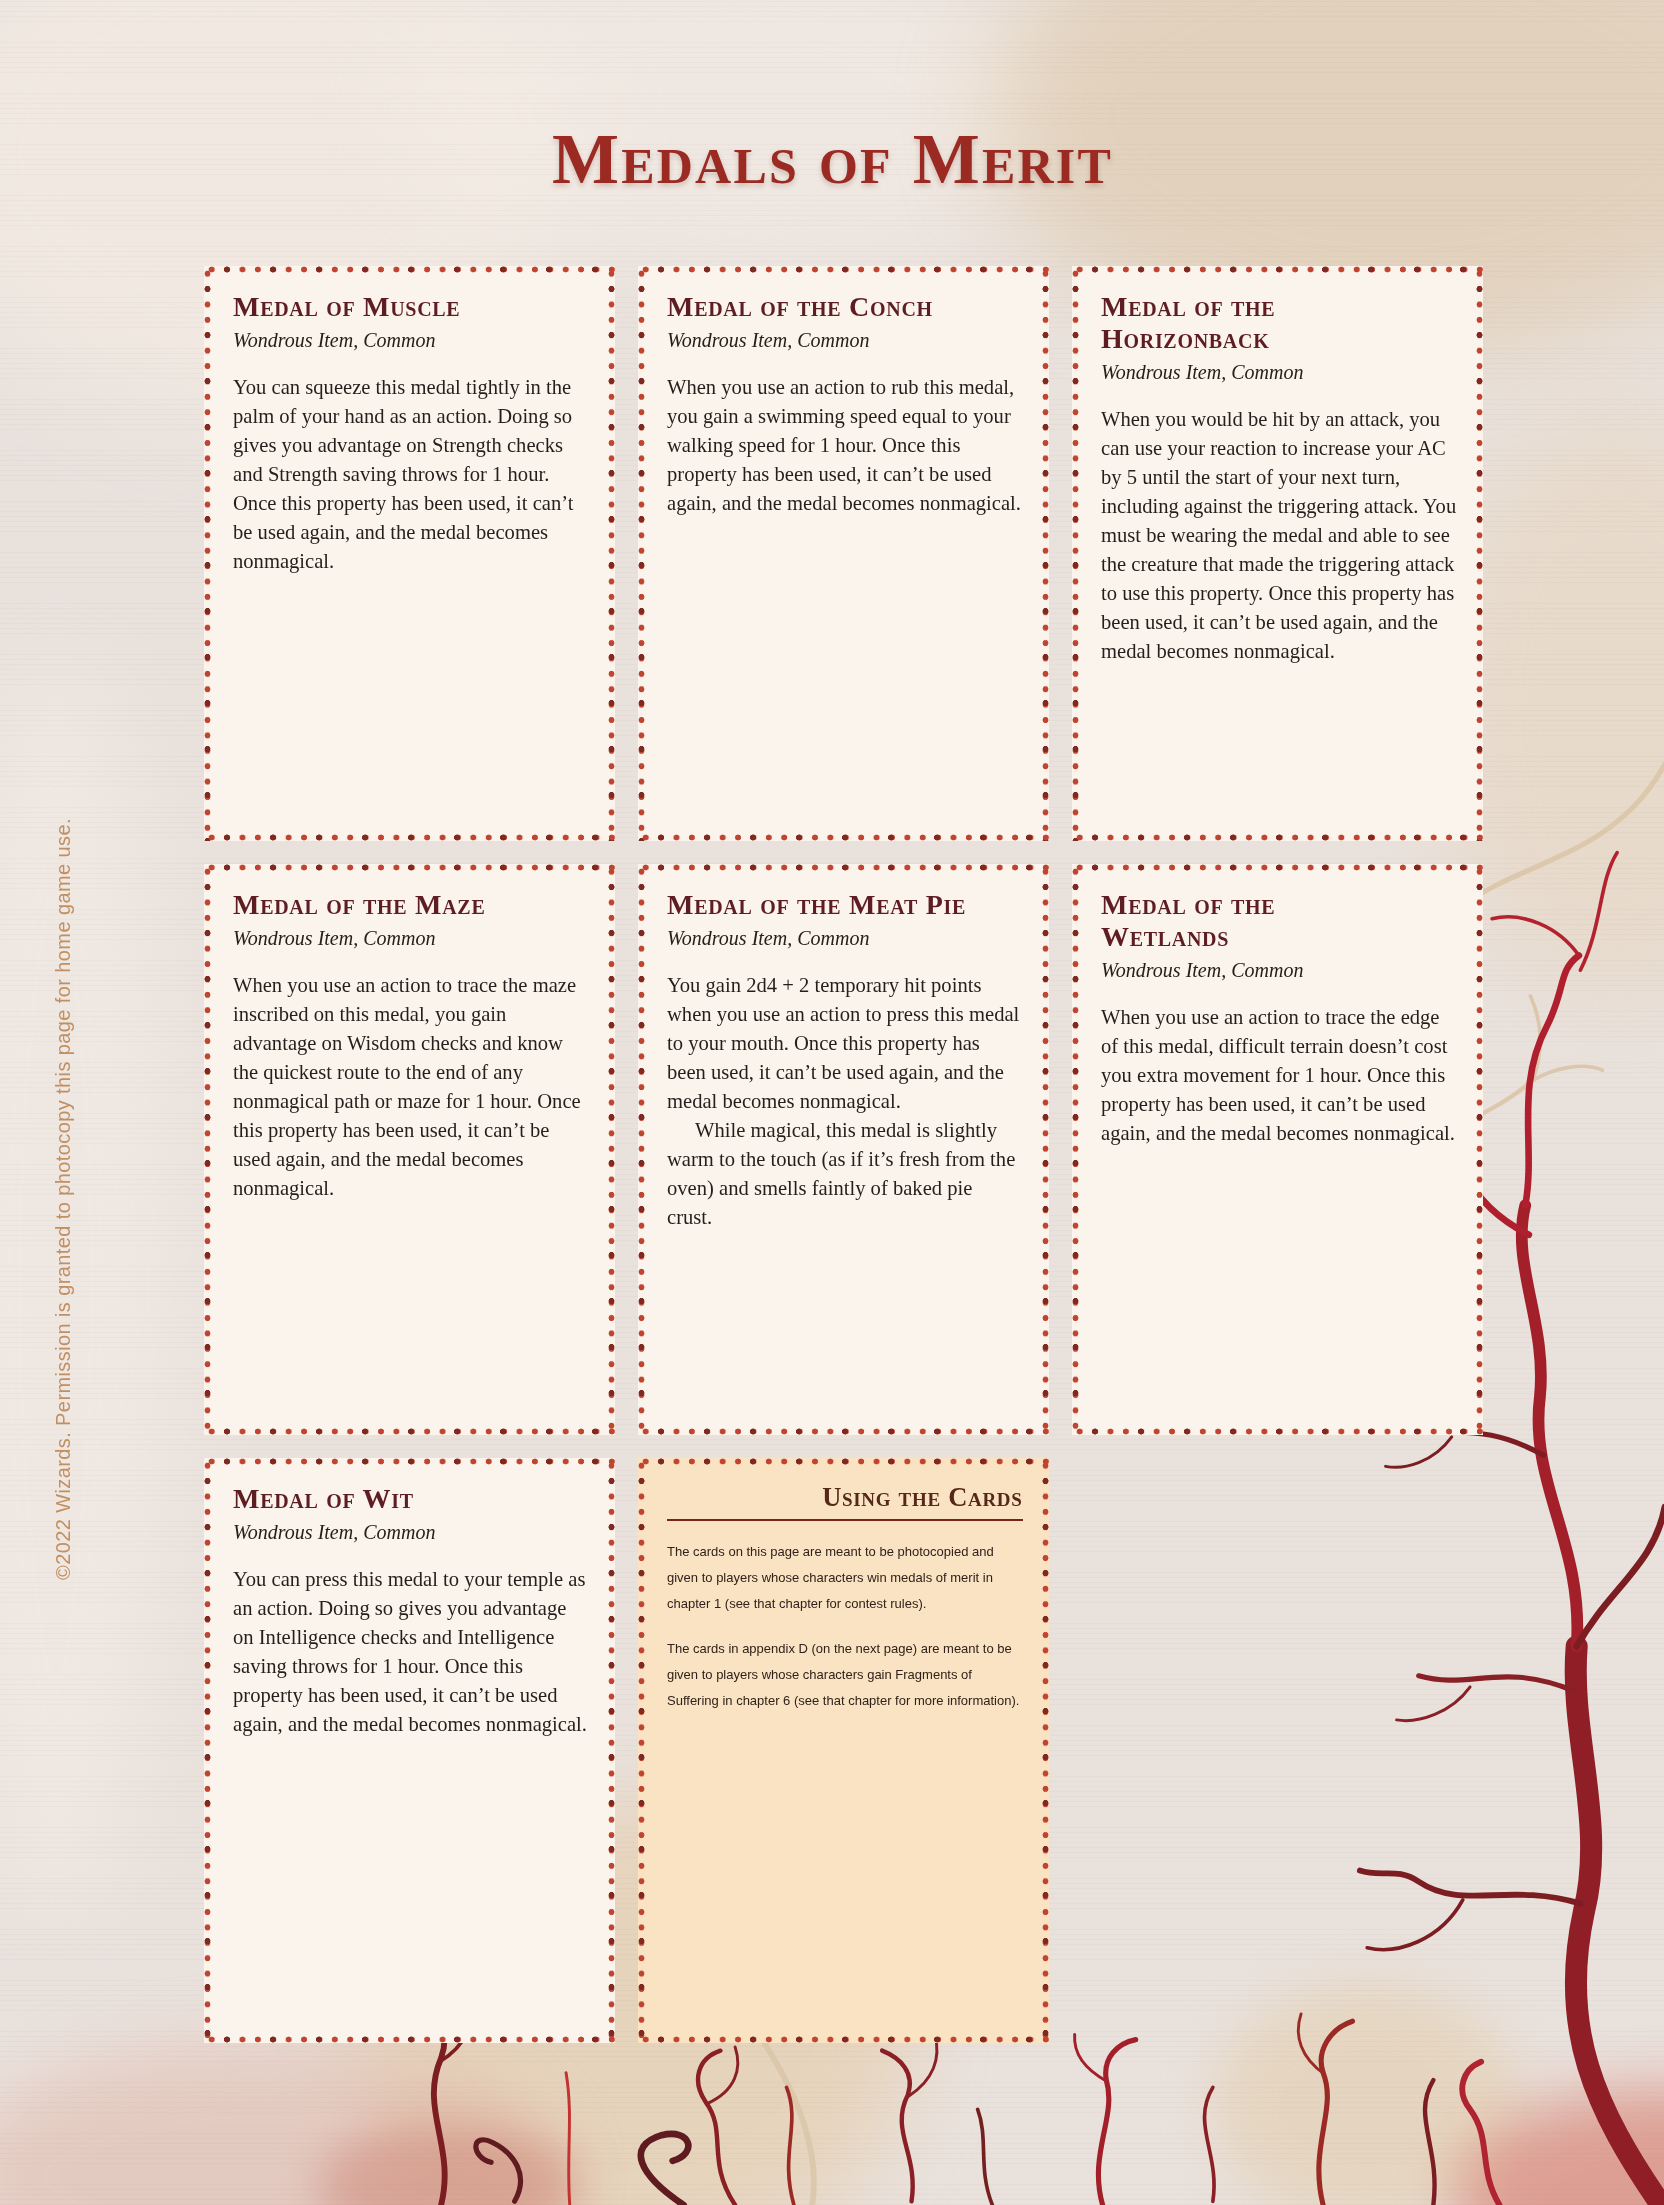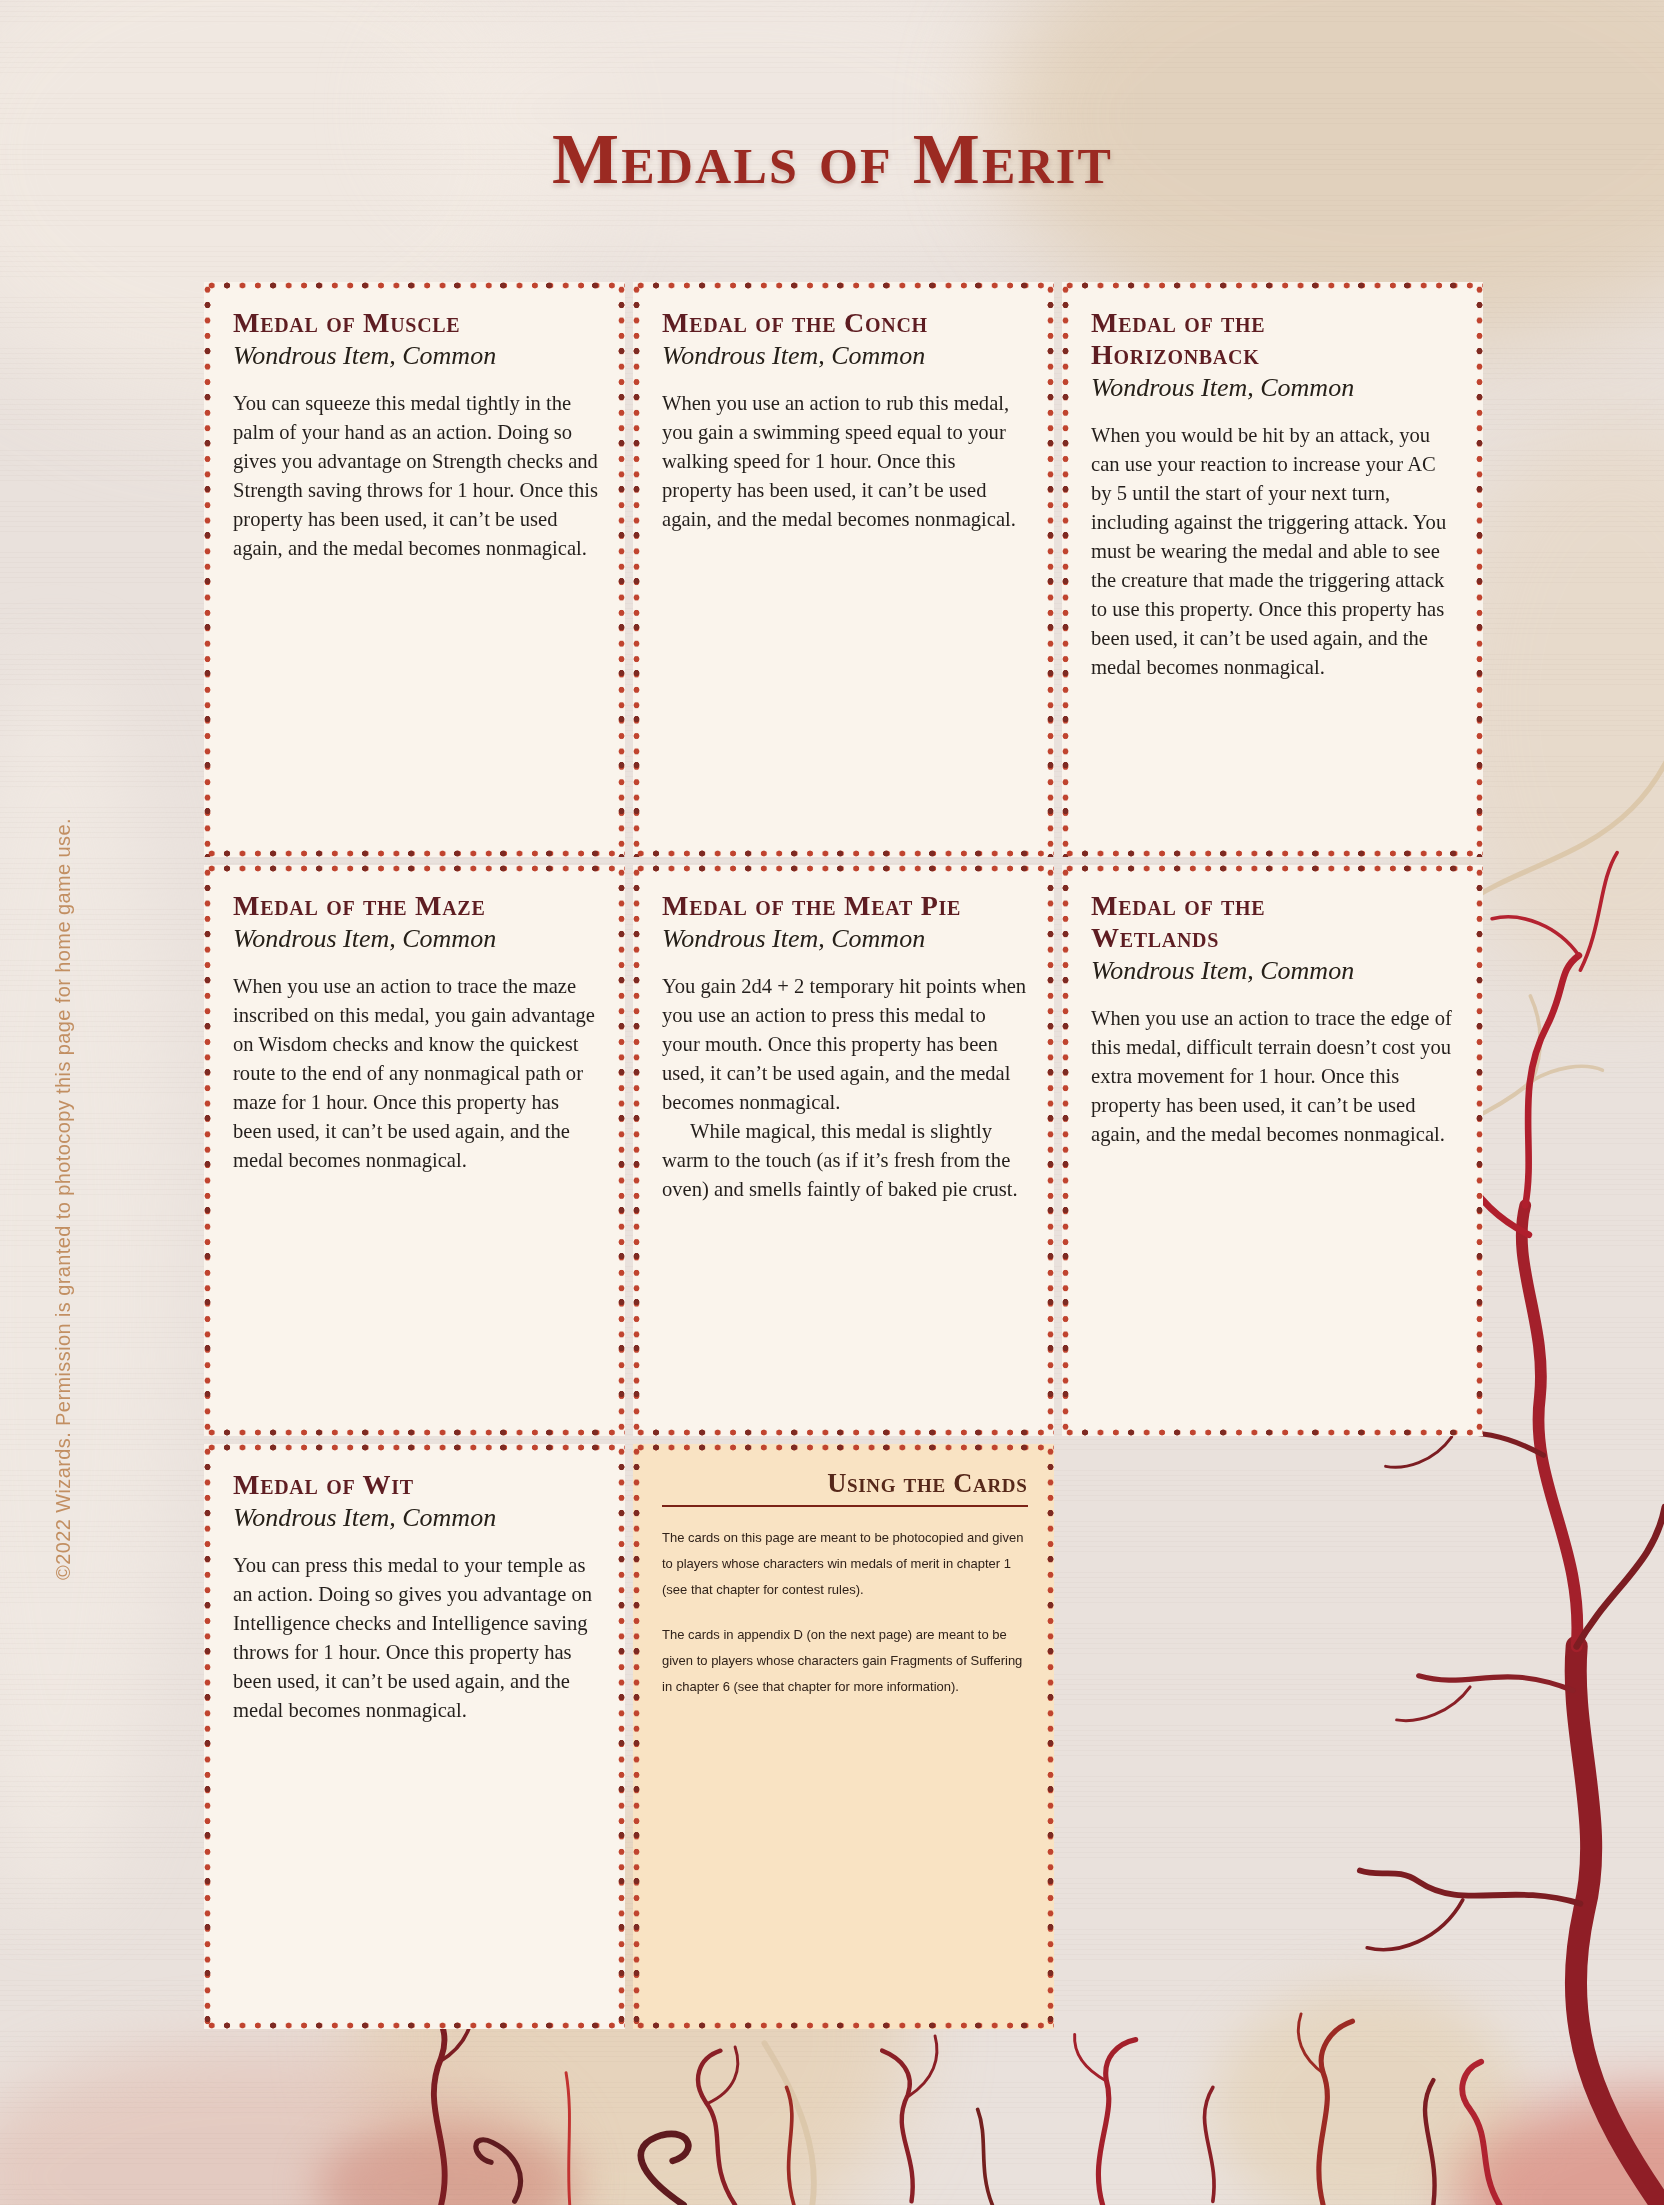--- a/index.html
+++ b/index.html
@@ -42,23 +42,23 @@
   
   .copyright{
     position:absolute;left:51px;top:1580px;width:948px;height:25px;
     transform:rotate(-90deg);transform-origin:0 0;
     font-family:"Liberation Sans",sans-serif;
     font-size:20px;line-height:25px;color:#c28f62;letter-spacing:0.4px;
     white-space:nowrap;
   }
   
   .grid{
-    position:absolute;left:204px;top:282px;width:1279px;
+    position:absolute;left:204px;top:266px;width:1279px;
     display:grid;grid-template-columns:repeat(3,1fr);
-    grid-template-rows:575px 571px 585px;gap:8px;
+    grid-template-rows:575px 571px 585px;gap:23px;
   }
   .card{
     --db:#c0442f;--dd:#7d2a22;
     background-color:#faf4ec;
     background-image:
       radial-gradient(circle,var(--dd) 2.8px,rgba(0,0,0,0) 3.4px),
       radial-gradient(circle,var(--db) 2.8px,rgba(0,0,0,0) 3.4px),
       radial-gradient(circle,var(--dd) 2.8px,rgba(0,0,0,0) 3.4px),
       radial-gradient(circle,var(--db) 2.8px,rgba(0,0,0,0) 3.4px),
       radial-gradient(circle,var(--dd) 2.8px,rgba(0,0,0,0) 3.4px),
@@ -81,21 +81,21 @@
     padding:25px 26.5px 0 29px;box-sizing:border-box;
   }
   .card.info{background-color:#f9e3c3;}
   .card-title{
     margin:0 0 4.4px 0;
     font-weight:bold;font-variant-caps:small-caps;
     font-size:28px;line-height:32px;letter-spacing:0.7px;color:#5e1d22;
     white-space:pre-line;
   }
   .card-meta{
-    margin:0 0 19px 0;font-style:italic;font-size:26px;line-height:26.5px;color:#262019;
+    margin:0 0 19px 0;font-style:italic;font-size:20px;line-height:26.5px;color:#262019;
   }
   .card-body p{
     margin:0;font-size:20.6px;line-height:29px;color:#241f1c;
   }
   .card-body p + p{text-indent:28px;}
   .info-title{
     margin:0 0 17.6px 0;padding-bottom:7.4px;
     font-weight:bold;font-variant-caps:small-caps;
     font-size:26.5px;line-height:29px;letter-spacing:0.7px;color:#56281a;
     border-bottom:2.9px solid #7b2317;

